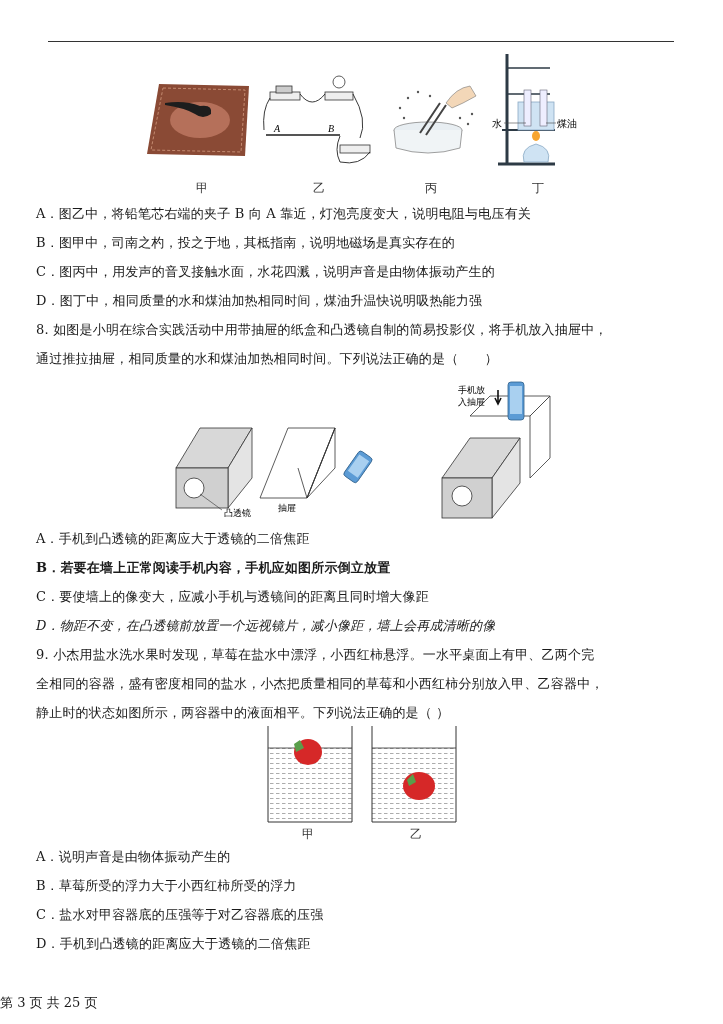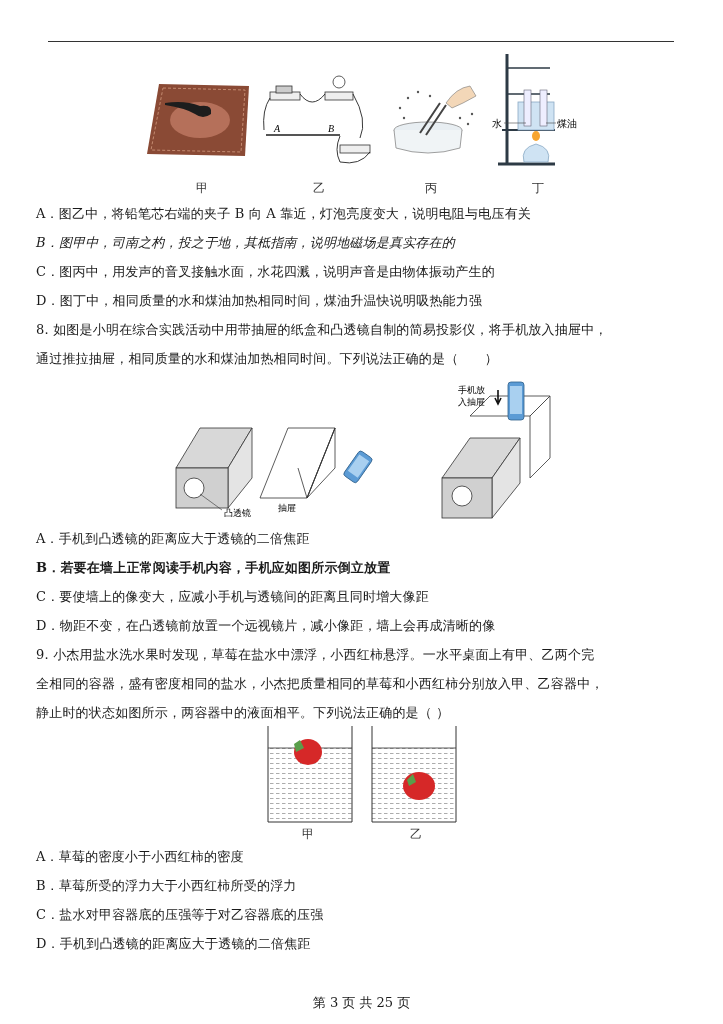--- a/index.html
+++ b/index.html
@@ -2,21 +2,21 @@
 <html><head>
 <meta charset="utf-8">
 <style>
   html, body { margin: 0; padding: 0; background: #ffffff; }
   body { width: 723px; height: 1024px; position: relative; overflow: hidden;
          font-family: "DejaVu Serif", "Liberation Serif", serif; color: #1a1a1a; }
   .rule { position: absolute; left: 48px; top: 41px; width: 626px; height: 1px; background: #333; }
   .line { position: absolute; left: 36px; font-size: 13px; line-height: 18px; white-space: nowrap; letter-spacing: 0.2px; }
   .fig { position: absolute; }
   .cap { position: absolute; font-size: 12px; color: #333; }
-  .footer { position: absolute; top: 994px; left: 0; width: 723px; text-align: center; font-size: 13px; }
+  .footer { position: absolute; top: 994px; left: 0; width: 723px; text-align: left; font-size: 13px; }
 </style>
 </head>
 <body>
 
 <div class="rule"></div>
 
 <div class="fig" style="left:145px;top:78px;width:108px;height:80px;">
   <svg width="108" height="80" viewBox="0 0 108 80">
     <polygon points="14,6 104,8 100,78 2,76" fill="#8a4a35"></polygon>
     <polygon points="18,10 100,12 96,74 6,72" fill="none" stroke="#c48a70" stroke-width="1" stroke-dasharray="3,2"></polygon>
@@ -75,21 +75,21 @@
     <text x="2" y="75" font-size="10" font-family="DejaVu Sans, sans-serif">水</text>
     <text x="67" y="75" font-size="10" font-family="DejaVu Sans, sans-serif">煤油</text>
   </svg>
 </div>
 <div class="cap" style="left:196px;top:180px;">甲</div>
 <div class="cap" style="left:313px;top:180px;">乙</div>
 <div class="cap" style="left:425px;top:180px;">丙</div>
 <div class="cap" style="left:532px;top:180px;">丁</div>
 
 <div class="line" style="top:205px;">A．图乙中，将铅笔芯右端的夹子 B 向 A 靠近，灯泡亮度变大，说明电阻与电压有关</div>
-<div class="line" style="top:234px;font-style:italic;">B．图甲中，司南之杓，投之于地，其柢指南，说明地磁场是真实存在的</div>
+<div class="line" style="top:234px;">B．图甲中，司南之杓，投之于地，其柢指南，说明地磁场是真实存在的</div>
 <div class="line" style="top:263px;">C．图丙中，用发声的音叉接触水面，水花四溅，说明声音是由物体振动产生的</div>
 <div class="line" style="top:292px;">D．图丁中，相同质量的水和煤油加热相同时间，煤油升温快说明吸热能力强</div>
 
 <div class="line" style="top:321px;">8. 如图是小明在综合实践活动中用带抽屉的纸盒和凸透镜自制的简易投影仪，将手机放入抽屉中，</div>
 <div class="line" style="top:350px;">通过推拉抽屉，相同质量的水和煤油加热相同时间。下列说法正确的是（　　）</div>
 
 <div class="fig" style="left:170px;top:378px;width:390px;height:142px;">
   <svg width="390" height="142" viewBox="0 0 390 142">
 
     <polygon points="6,90 30,50 82,50 58,90" fill="#d8d8d8" stroke="#333" stroke-width="0.8"></polygon>
@@ -120,21 +120,21 @@
     <rect x="340" y="8" width="12" height="28" fill="#a9d0f0"></rect>
     <text x="288" y="15" font-size="9" font-family="DejaVu Sans, sans-serif">手机放</text>
     <text x="288" y="27" font-size="9" font-family="DejaVu Sans, sans-serif">入抽屉</text>
     <path d="M328,12 L328,24 M325,20 L328,26 L331,20" stroke="#111" stroke-width="1.6" fill="none"></path>
   </svg>
 </div>
 
 <div class="line" style="top:530px;">A．手机到凸透镜的距离应大于透镜的二倍焦距</div>
 <div class="line" style="top:559px;font-weight:bold;">B．若要在墙上正常阅读手机内容，手机应如图所示倒立放置</div>
 <div class="line" style="top:588px;">C．要使墙上的像变大，应减小手机与透镜间的距离且同时增大像距</div>
-<div class="line" style="top:617px;">D．物距不变，在凸透镜前放置一个远视镜片，减小像距，墙上会再成清晰的像</div>
+<div class="line" style="top:617px;font-style:italic;">D．物距不变，在凸透镜前放置一个远视镜片，减小像距，墙上会再成清晰的像</div>
 
 <div class="line" style="top:646px;">9. 小杰用盐水洗水果时发现，草莓在盐水中漂浮，小西红柿悬浮。一水平桌面上有甲、乙两个完</div>
 <div class="line" style="top:675px;text-align:right;">全相同的容器，盛有密度相同的盐水，小杰把质量相同的草莓和小西红柿分别放入甲、乙容器中，</div>
 <div class="line" style="top:704px;">静止时的状态如图所示，两容器中的液面相平。下列说法正确的是（ ）</div>
 
 <div class="fig" style="left:264px;top:726px;width:200px;height:100px;">
   <svg width="200" height="100" viewBox="0 0 200 100">
     <defs>
       <pattern id="water" width="6" height="5" patternUnits="userSpaceOnUse">
         <line x1="0" y1="2.5" x2="3.5" y2="2.5" stroke="#888" stroke-width="0.7"></line>
@@ -148,18 +148,18 @@
     <rect x="108" y="22" width="84" height="74" fill="url(#water)"></rect>
     <polyline points="108,0 108,96 192,96 192,0" fill="none" stroke="#333" stroke-width="1"></polyline>
     <line x1="108" y1="22" x2="192" y2="22" stroke="#333" stroke-width="0.8"></line>
     <ellipse cx="155" cy="60" rx="16" ry="14" fill="#d62828"></ellipse>
     <path d="M143,54 L149,48 L152,56 L145,60 Z" fill="#5a9e4b"></path>
   </svg>
 </div>
 <div class="cap" style="left:302px;top:826px;">甲</div>
 <div class="cap" style="left:410px;top:826px;">乙</div>
 
-<div class="line" style="top:848px;">A．草莓的密度小于小西红柿的密度</div>
+<div class="line" style="top:848px;">A．说明声音是由物体振动产生的</div>
 <div class="line" style="top:877px;text-align:center;">B．草莓所受的浮力大于小西红柿所受的浮力</div>
 <div class="line" style="top:906px;">C．盐水对甲容器底的压强等于对乙容器底的压强</div>
 <div class="line" style="top:935px;">D．手机到凸透镜的距离应大于透镜的二倍焦距</div>
 
 <div class="footer">第 3 页 共 25 页</div>
 
 </body></html>

